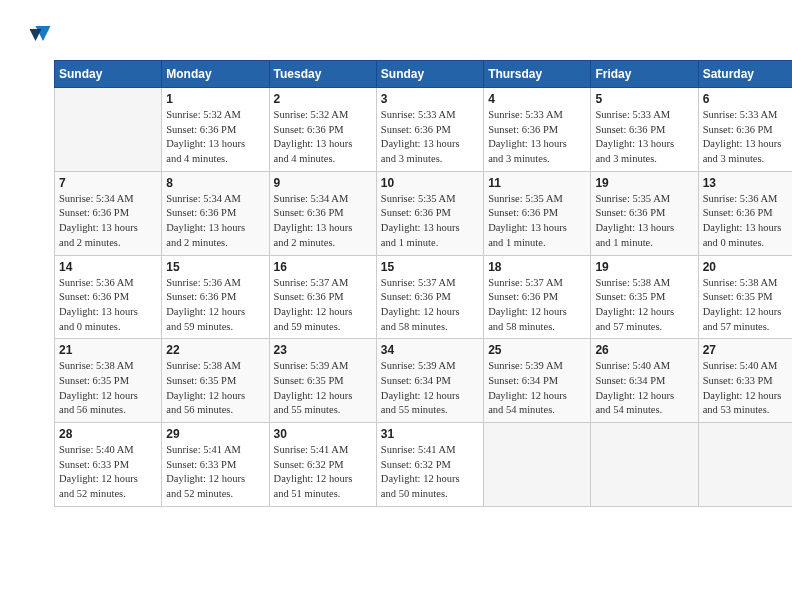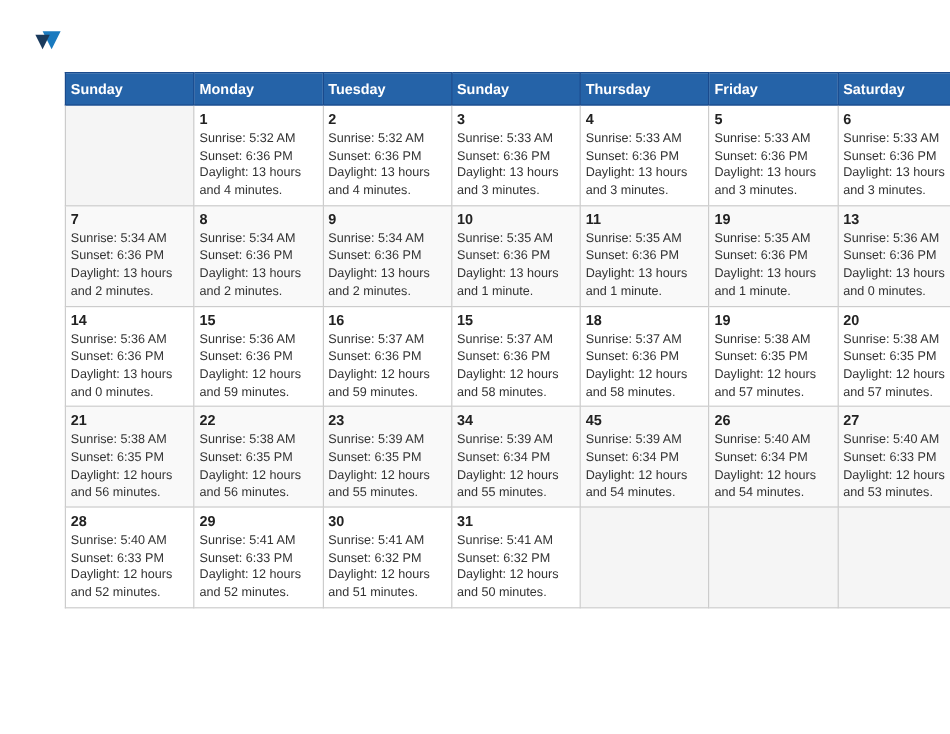--- a/index.html
+++ b/index.html
@@ -76,20 +76,21 @@
       font-weight: bold;
       font-size: 12px;
       color: #222;
       display: block;
       margin-bottom: 2px;
     }
     .day-info {
       font-size: 10.5px;
       color: #333;
       line-height: 1.4;
+      font-family: Liberation Serif, serif;
     }
     td.empty {
       background: #f5f5f5;
     }
   </style>
 </head>
 <body>
 
 <div class="header">
   <div class="logo">
@@ -291,21 +292,21 @@
 and 55 minutes.</div>
         </td>
         <td>
           <span class="day-number">34</span>
           <div class="day-info" style="white-space: pre-line;">Sunrise: 5:39 AM
 Sunset: 6:34 PM
 Daylight: 12 hours
 and 55 minutes.</div>
         </td>
         <td>
-          <span class="day-number">45</span>
+          <span class="day-number">25</span>
           <div class="day-info" style="white-space: pre-line;">Sunrise: 5:39 AM
 Sunset: 6:34 PM
 Daylight: 12 hours
 and 54 minutes.</div>
         </td>
         <td>
           <span class="day-number">26</span>
           <div class="day-info" style="white-space: pre-line;">Sunrise: 5:40 AM
 Sunset: 6:34 PM
 Daylight: 12 hours

